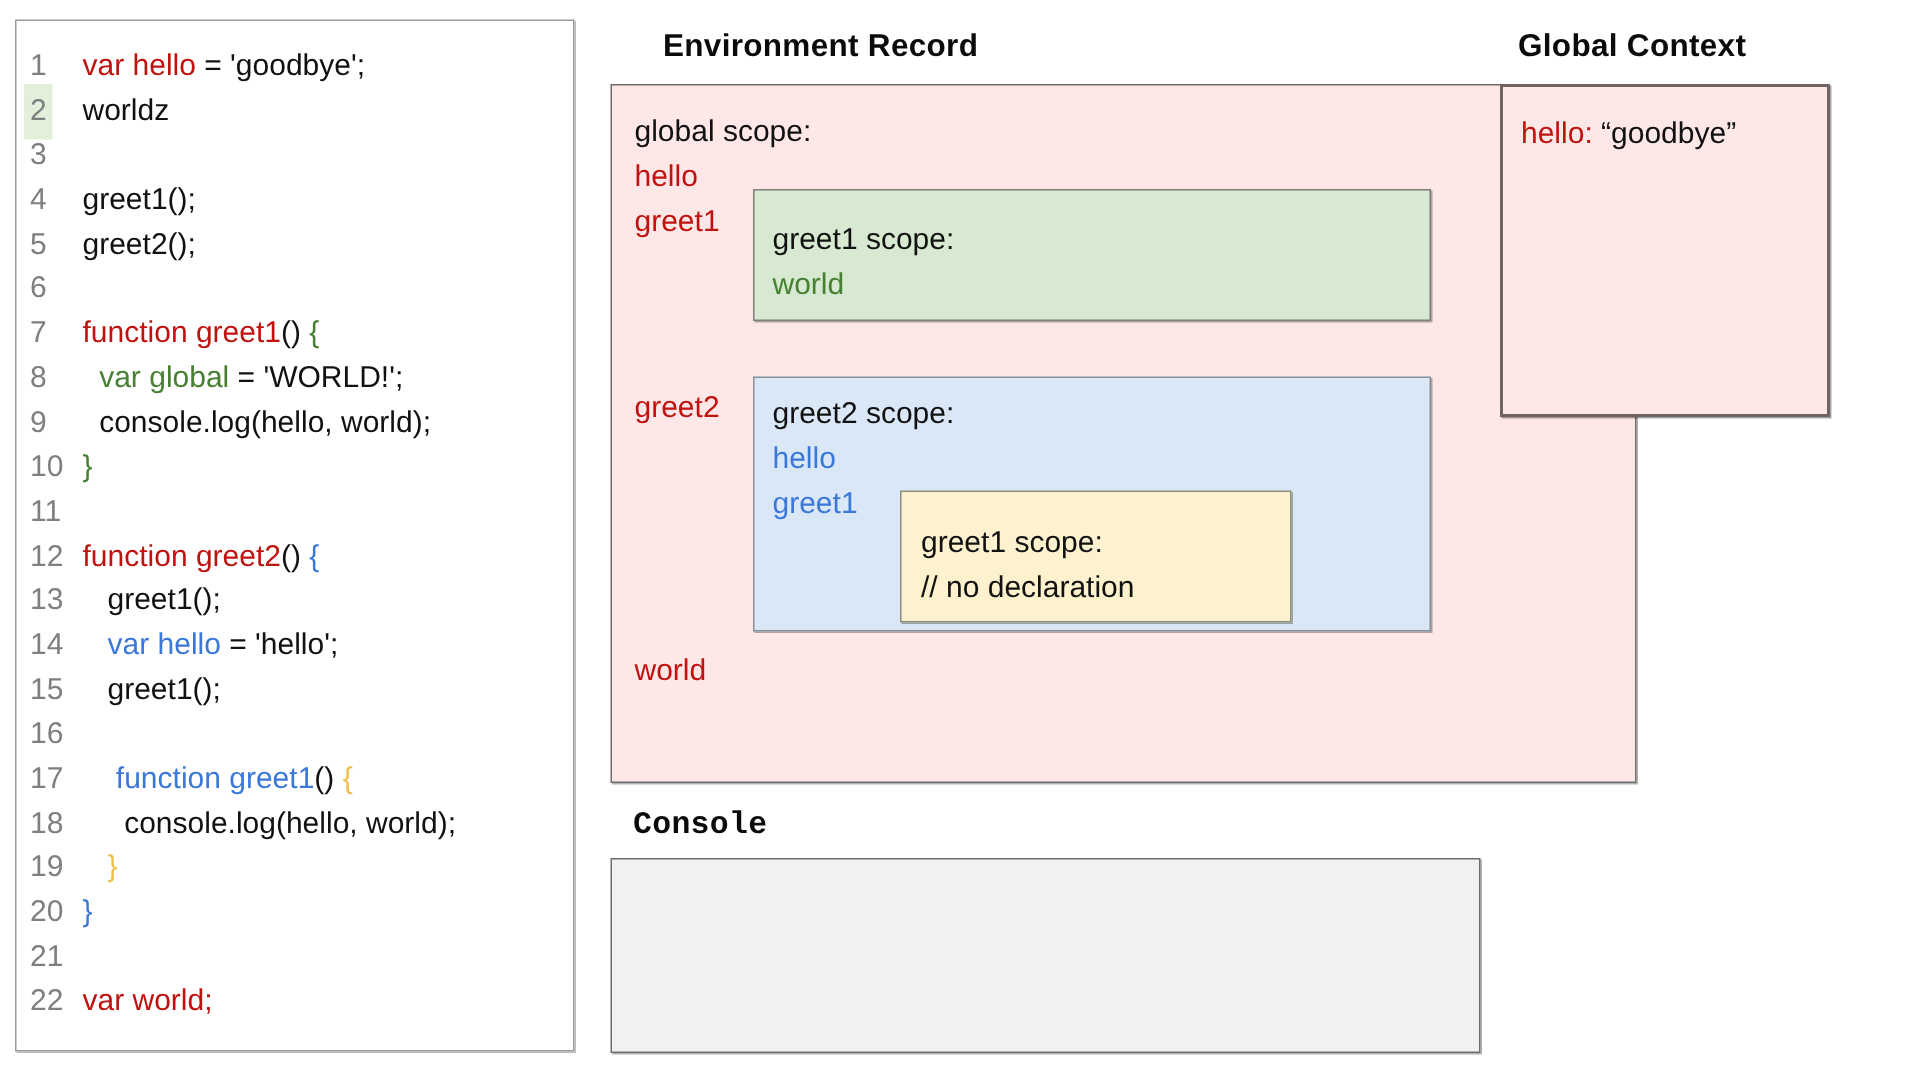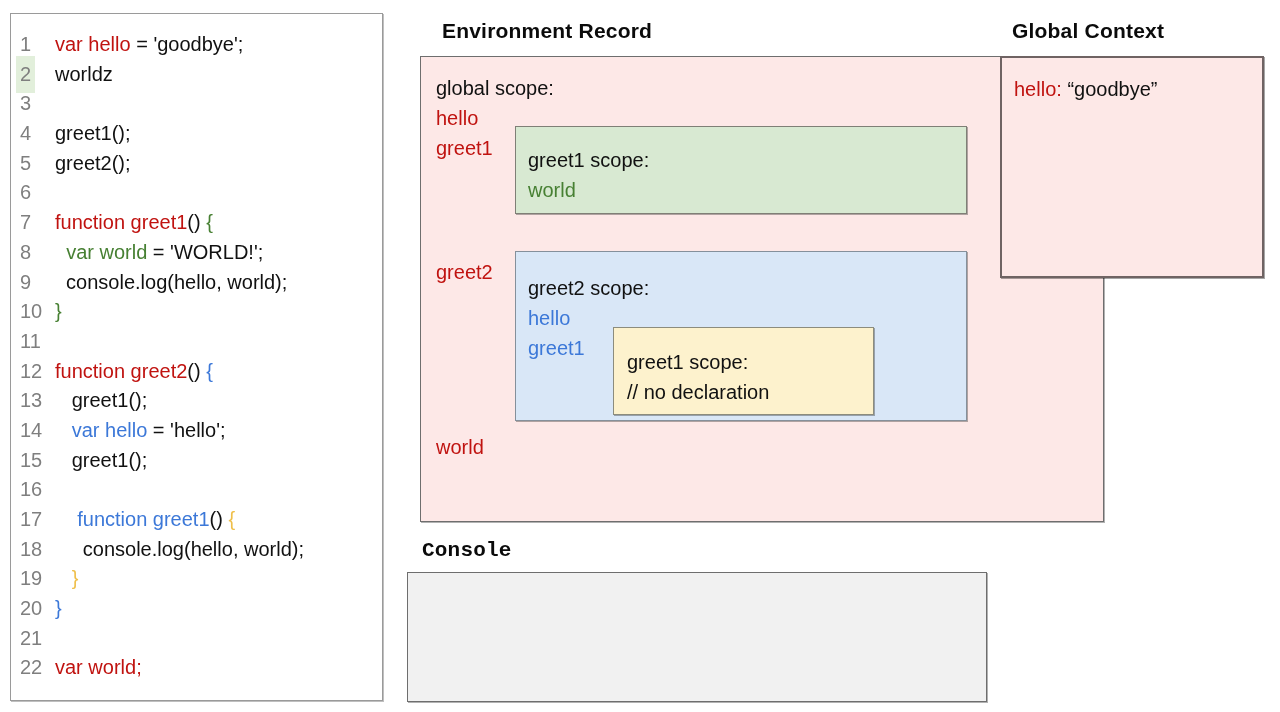--- a/index.html
+++ b/index.html
@@ -36,51 +36,51 @@
   .sec-title {
     position:absolute; font-size:21px; font-weight:bold; color:#0b0b0b;
     line-height:26px; letter-spacing:0.2px;
   }
   .er-title { left:413px; top:18px;margin-left:29px; }
   .gc-title { left:1012px; top:18px; }
   .console-title { left:422px; top:538px;font-family:Liberation Mono, monospace; }
 
   
   .er-box {
-    position:absolute; left:420px; top:56px; width:684px; height:466px;
+    position:absolute; left:407px; top:56px; width:684px; height:466px;
     background:var(--pink-bg); border:1.5px solid #6e6e6e;
     box-shadow:1px 1px 0 rgba(0,0,0,0.3);
     font-size:20px; line-height:30px;
   }
   .er-label { position:absolute; white-space:nowrap; }
   .lbl-global { left:15px; top:16px; color:#111; }
   .lbl-hello  { left:15px; top:46px; color:var(--red); }
   .lbl-greet1 { left:15px; top:76px; color:var(--red); }
   .lbl-greet2 { left:15px; top:200px; color:var(--red); }
   .lbl-world  { left:15px; top:375px; color:var(--red); }
 
   .scope-box {
     position:absolute; border:1.5px solid #7f7f76;
     box-shadow:1px 1px 0 rgba(0,0,0,0.3);
     font-size:20px; line-height:30px;
   }
   .greet1-box { left:94px; top:69px; width:452px; height:88px;
     background:var(--green-bg); padding:18px 12px; }
   .greet2-box { left:94px; top:194px; width:452px; height:170px;
-    background:var(--blue-bg); padding:21px 12px; border-color:#85909b; }
+    background:var(--blue-bg); padding:9px 12px; border-color:#85909b; }
   .inner-greet1-box { left:97px; top:75px; width:261px; height:88px;
     background:var(--yellow-bg); padding:19px 13px; border-color:#8c8c7d; }
   .scope-label { color:#111; }
   .v-green { color:var(--green); }
   .v-blue  { color:var(--blue); }
   .v-dark  { color:#111; }
 
   
   .gc-box {
-    position:absolute; left:1000px; top:56px; width:264px; height:222px;
+    position:absolute; left:1000px; top:56px; width:220px; height:222px;
     background:var(--pink-bg); border:2px solid #6f6363;
     box-shadow:1px 1px 0 rgba(0,0,0,0.35);
     padding:16px 12px; font-size:20px; line-height:30px;
   }
   .gc-key { color:var(--red); }
   .gc-val { color:#111; }
 
   
   .console-box {
     position:absolute; left:407px; top:572px; width:580px; height:130px;
@@ -118,21 +118,21 @@
         <div class="code-line">
           <span class="ln"><span class="num">6</span></span>
           <span class="code-text"></span>
         </div>
         <div class="code-line">
           <span class="ln"><span class="num">7</span></span>
           <span class="code-text"><span class="c-red">function greet1</span><span class="c-k">() </span><span class="c-green">{</span></span>
         </div>
         <div class="code-line">
           <span class="ln"><span class="num">8</span></span>
-          <span class="code-text"><span class="c-k">  </span><span class="c-green">var world</span><span class="c-k"> = 'WORLD!';</span></span>
+          <span class="code-text"><span class="c-k">  </span><span class="c-green">var global</span><span class="c-k"> = 'WORLD!';</span></span>
         </div>
         <div class="code-line">
           <span class="ln"><span class="num">9</span></span>
           <span class="code-text"><span class="c-k">  console.log(hello, world);</span></span>
         </div>
         <div class="code-line">
           <span class="ln"><span class="num">10</span></span>
           <span class="code-text"><span class="c-green">}</span></span>
         </div>
         <div class="code-line">

